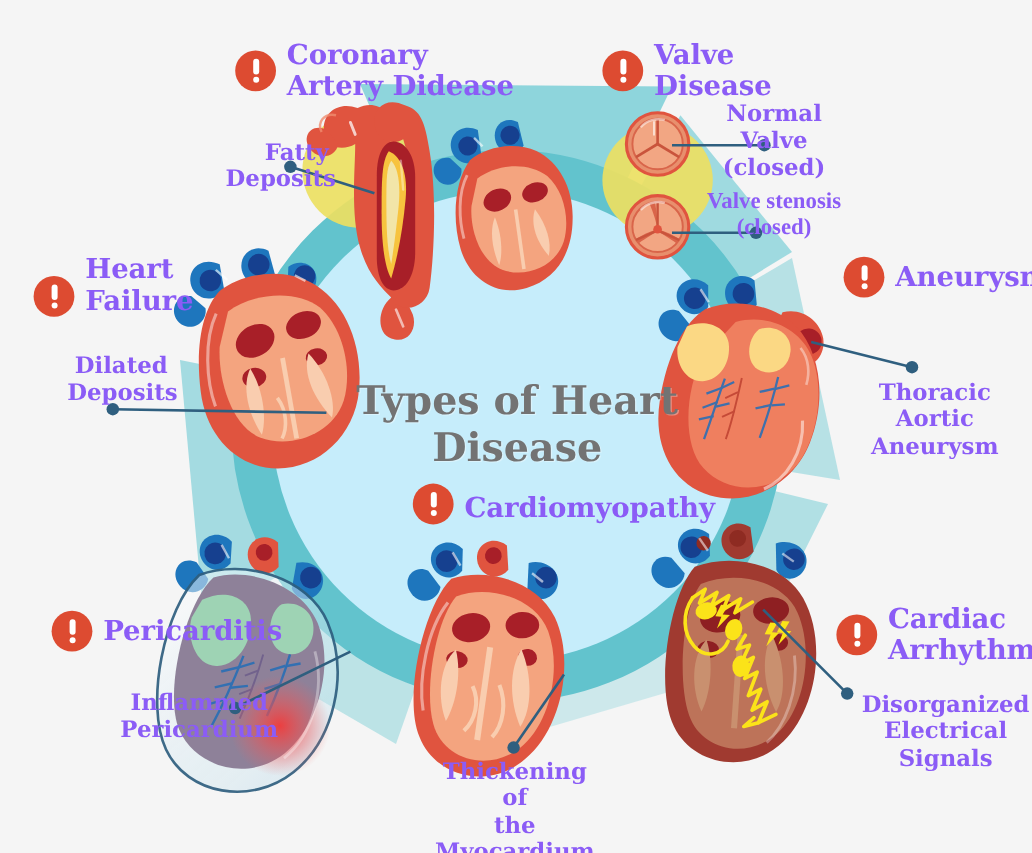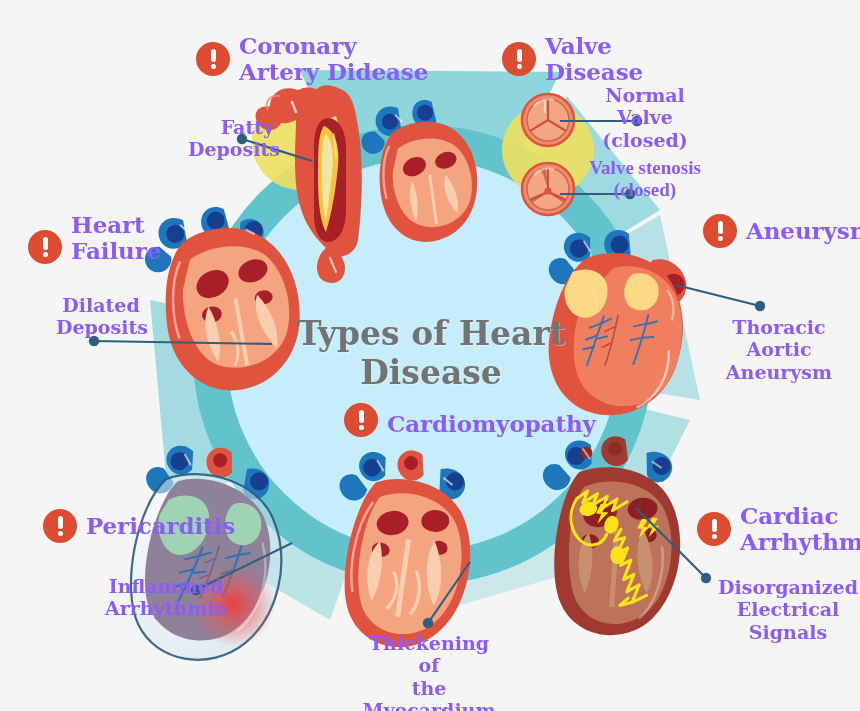--- a/index.html
+++ b/index.html
@@ -498,18 +498,18 @@
   <div class="callout c-center" style="left:714px; top:316px; width:130px;">Thoracic Aortic
 Aneurysm</div>
 
   <div class="callout c-center" style="left:718px; top:576px; width:140px;">Disorganized
 Electrical Signals</div>
 
   <div class="callout c-center" style="left:358px; top:632px; width:142px;">Thickening of
 the Myocardium</div>
 
   <div class="callout c-center" style="left:100px; top:575px; width:132px;">Inflammed
-Arrhythmia</div>
+Pericardium</div>
 
   <div class="callout c-center" style="left:56px; top:294px; width:90px;">Dilated
 Deposits</div>
 
 </div>
 
 </body></html>

